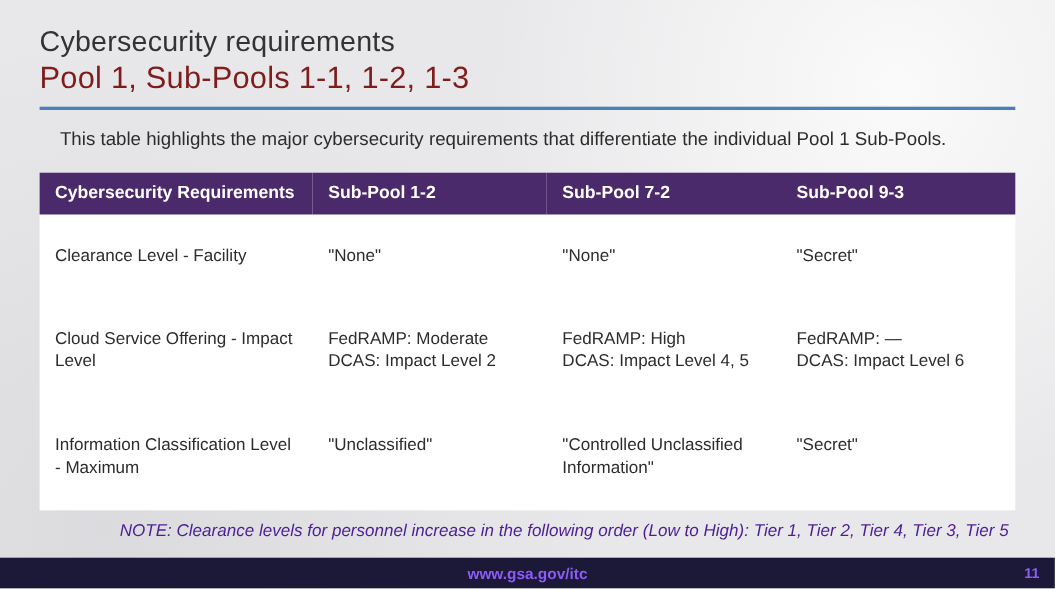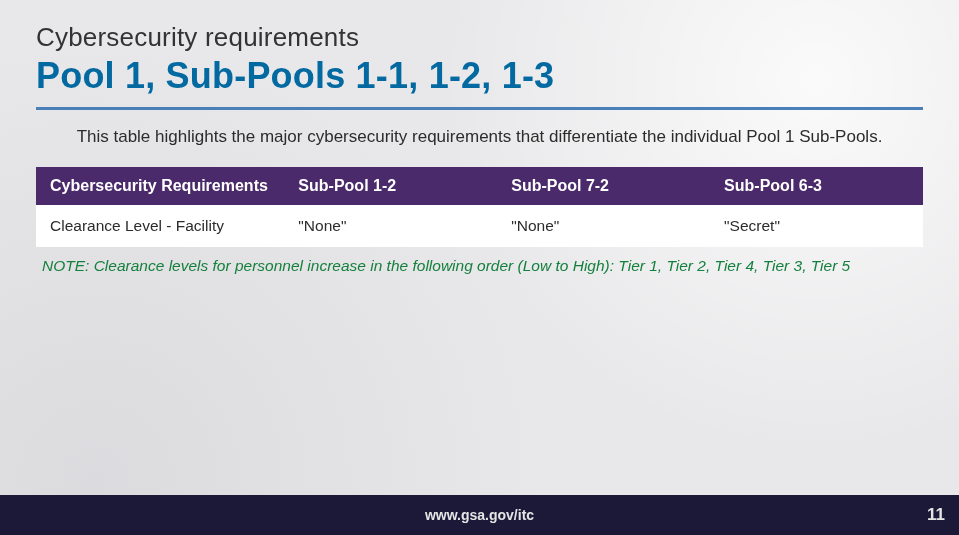--- a/index.html
+++ b/index.html
@@ -17,38 +17,37 @@
     width: 100%; height: 100%;
     padding: 22px 36px 0 36px;
   }
   .title-small {
     font-size: 26px;
     font-weight: 400;
     color: #333335;
     letter-spacing: 0.2px;
   }
   .title-large {
-    font-size: 36px;
-    font-weight: 700;
-    color: #0369a1;
+    font-size: 28px;
+    font-weight: 400;
+    color: #7f1d1d;
     margin-top: 2px;
     letter-spacing: 0.2px;
   }
   .hr {
     margin-top: 10px;
     height: 3px;
     background: #4a7fb8;
     border: none;
     margin-bottom: 16px;
     width: 100%;
   }
   .description {
     font-size: 17px;
     color: #2c2c2c;
-    text-align: center;
     line-height: 1.35;
     margin: 0 auto 18px auto;
     max-width: 850px;
   }
   table {
     width: 100%;
     border-collapse: collapse;
     background: #fff;
     font-size: 15.5px;
     color: #2c2c2c;
@@ -57,54 +56,55 @@
     background: #4b2a6b;
     color: #fff;
   }
   thead th {
     text-align: left;
     font-weight: 700;
     padding: 10px 14px;
     font-size: 16px;
   }
   tbody td {
-    padding: 11px 14px;
+    padding: 28px 14px;
     vertical-align: top;
     line-height: 1.3;
   }
   col.c1 { width: 28%; }
   col.c2 { width: 24%; }
   col.c3 { width: 24%; }
   col.c4 { width: 24%; }
   .note {
     font-size: 15.5px;
-    color: #15803d;
+    color: #4c1d95;
     font-style: italic;
     margin-top: 10px;
     padding: 0 6px;
+    text-align: right;
   }
   .footer-bar {
     position: absolute;
     left: 0; right: 0; bottom: 0;
-    height: 40px;
+    height: 28px;
     background: #1b1838;
-    color: #e5e5e5;
+    color: #8b5cf6;
     display: flex;
     align-items: center;
     justify-content: center;
     font-size: 14px;
     font-weight: 700;
   }
   .page-num {
     position: absolute;
     right: 14px;
     top: 50%;
     transform: translateY(-50%);
     font-weight: 700;
-    font-size: 17px;
+    font-size: 13px;
   }
 </style>
 </head>
 <body>
 
 <div class="slide">
 
   <div class="title-small">Cybersecurity requirements</div>
   <div class="title-large">Pool 1, Sub-Pools 1-1, 1-2, 1-3</div>
   <hr class="hr">
@@ -116,28 +116,40 @@
       <col class="c1">
         <col class="c2">
         <col class="c3">
         <col class="c4">
     </colgroup>
     <thead>
       <tr>
         <th>Cybersecurity Requirements</th>
         <th>Sub-Pool 1-2</th>
         <th>Sub-Pool 7-2</th>
-        <th>Sub-Pool 6-3</th>
+        <th>Sub-Pool 9-3</th>
       </tr>
     </thead>
     <tbody>
       <tr>
         <td>Clearance Level - Facility</td>
         <td>"None"</td>
         <td>"None"</td>
+        <td>"Secret"</td>
+      </tr>
+      <tr>
+        <td>Cloud Service Offering - Impact Level</td>
+        <td>FedRAMP: Moderate<br>DCAS: Impact Level 2</td>
+        <td>FedRAMP: High<br>DCAS: Impact Level 4, 5</td>
+        <td>FedRAMP: —<br>DCAS: Impact Level 6</td>
+      </tr>
+      <tr>
+        <td>Information Classification Level - Maximum</td>
+        <td>"Unclassified"</td>
+        <td>"Controlled Unclassified Information"</td>
         <td>"Secret"</td>
       </tr>
     </tbody>
   </table>
 
   <div class="note">NOTE: Clearance levels for personnel increase in the following order (Low to High): Tier 1, Tier 2, Tier 4, Tier 3, Tier 5</div>
 
   <div class="footer-bar">
     <span>www.gsa.gov/itc</span>
     <span class="page-num">11</span>

